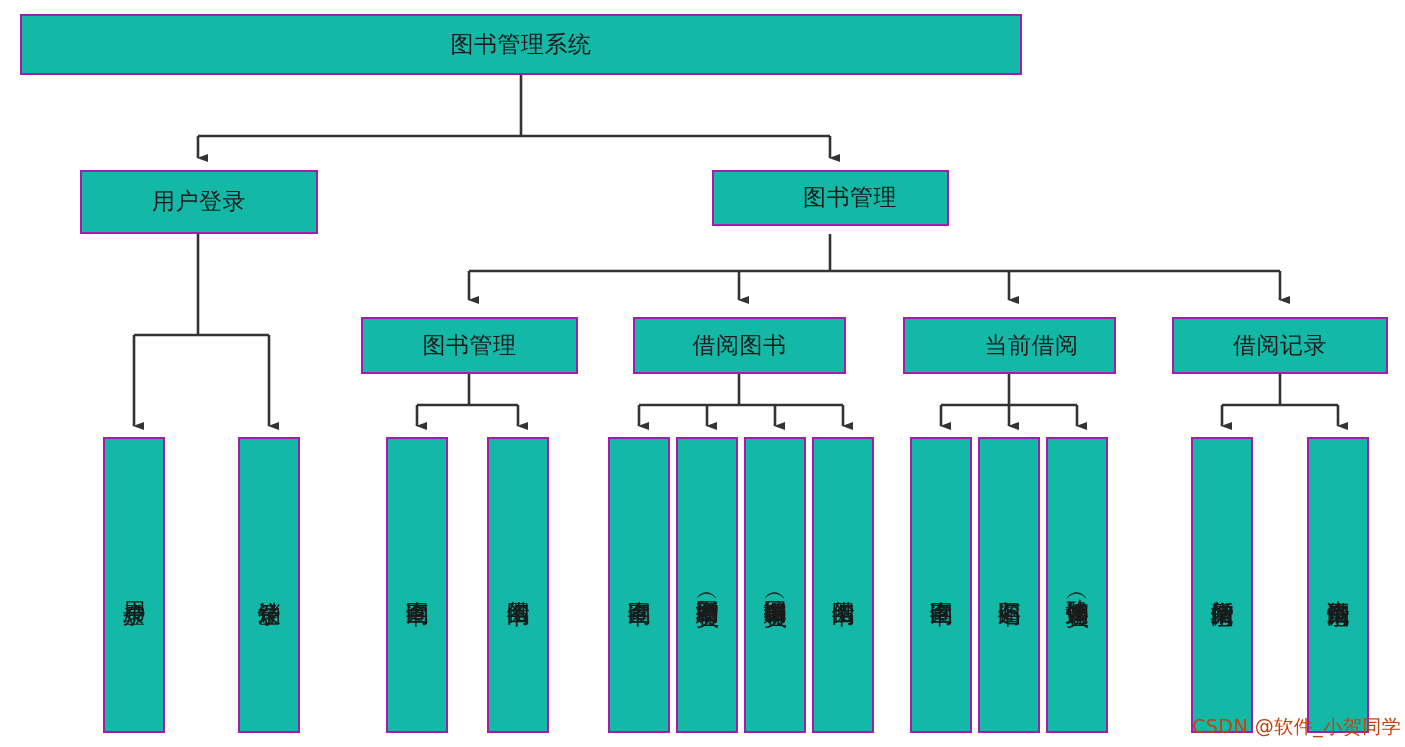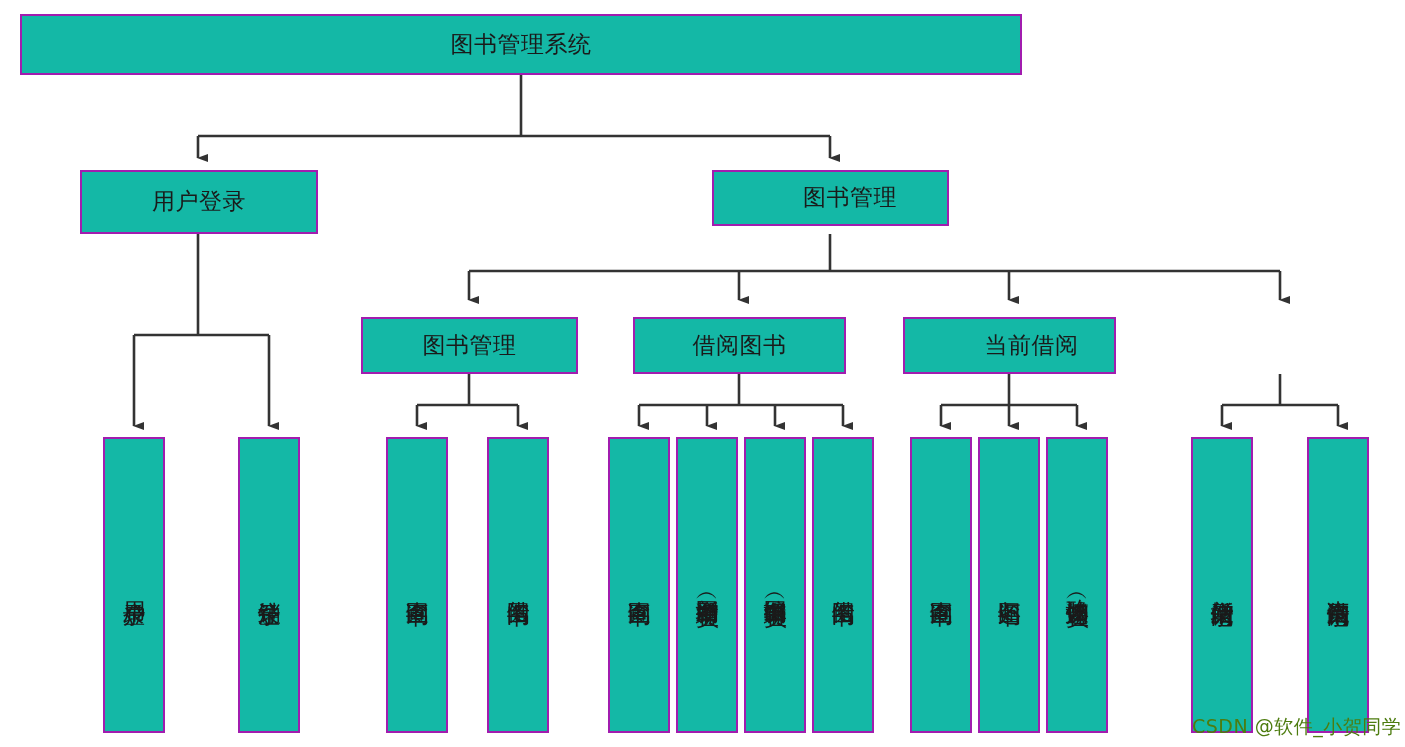--- a/index.html
+++ b/index.html
@@ -50,21 +50,21 @@
     justify-content: center;
   }
   .node.v .lbl {
     writing-mode: vertical-rl;
     text-orientation: upright;
     display: block;
     text-align: center;
   }
   .watermark {
     position: absolute;
-    color: #4d7c0f;
+    color: #c2410c;
     font-size: 19px;
     letter-spacing: 0.5px;
     white-space: nowrap;
     user-select: none;
   }
 </style>
 </head>
 <body>
 
 <div id="canvas">
@@ -136,20 +136,23 @@
 
   <div class="node h" style="left:361px; top:317px; width:217px; height:57px;">
     <span class="lbl">图书管理</span>
   </div>
   <div class="node h" style="left:633px; top:317px; width:213px; height:57px;">
     <span class="lbl">借阅图书</span>
   </div>
   <div class="node h" style="left:903px; top:317px; width:213px; height:57px;padding-left:44px;">
     <span class="lbl">当前借阅</span>
   </div>
+  <div class="node h" style="left:1172px; top:317px; width:216px; height:57px;">
+    <span class="lbl">借阅记录</span>
+  </div>
 
   <div class="node v" style="left:103px; top:437px; width:62px; height:296px;">
     <span class="lbl">用户登录</span>
   </div>
   <div class="node v" style="left:238px; top:437px; width:62px; height:296px;">
     <span class="lbl">注销登录</span>
   </div>
 
   <div class="node v" style="left:386px; top:437px; width:62px; height:296px;">
     <span class="lbl">查询图书</span>

